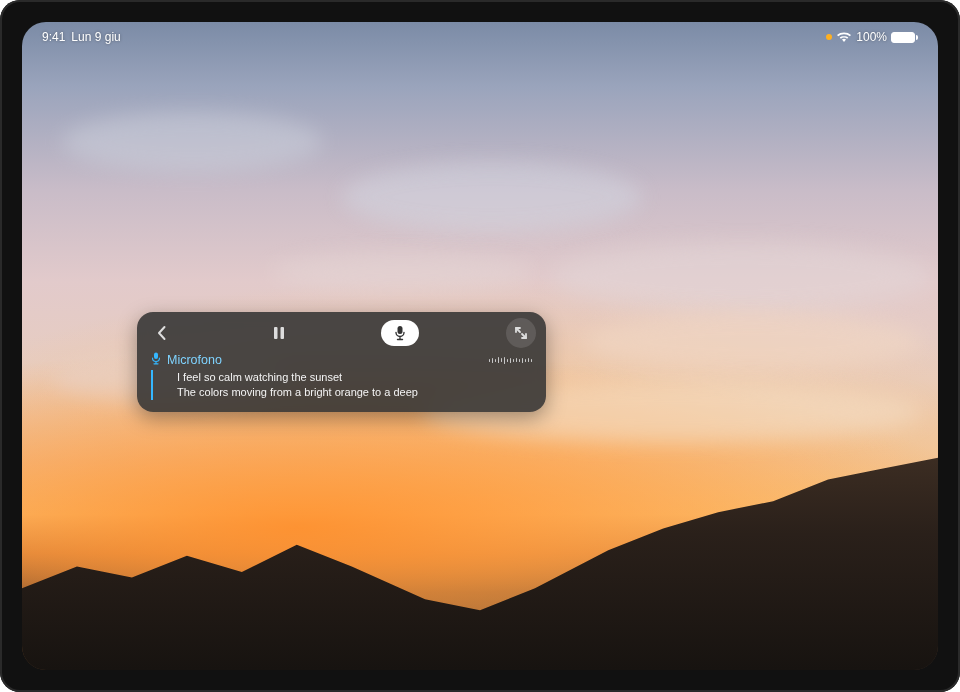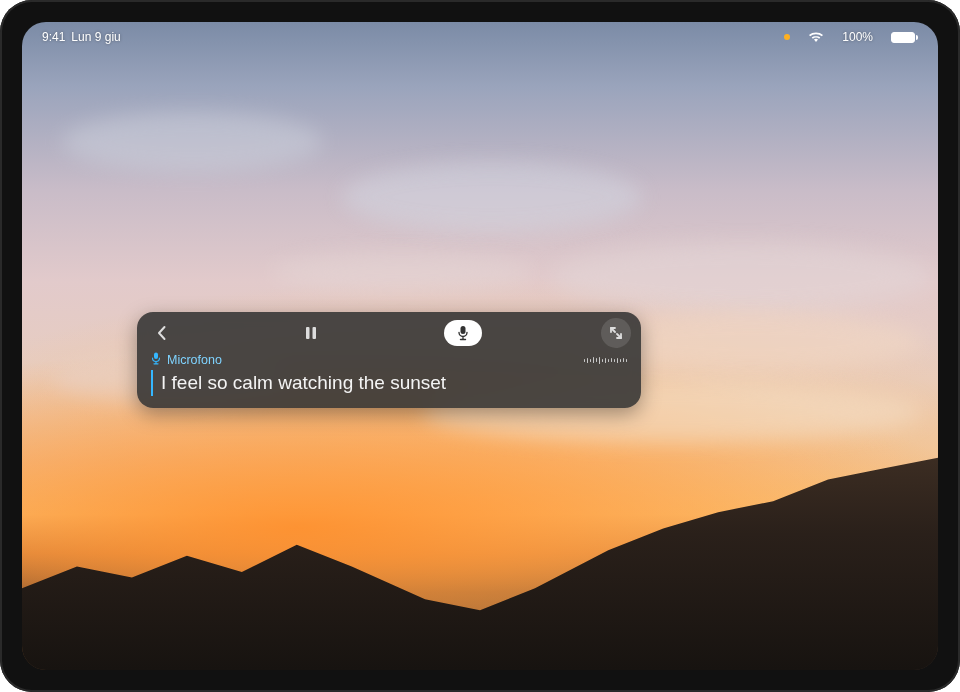--- a/index.html
+++ b/index.html
@@ -2,21 +2,21 @@
 <html><head>
 <meta charset="utf-8">
 <style>
   * { box-sizing: border-box; margin: 0; padding: 0; }
   html, body { width: 960px; height: 692px; overflow: hidden; font-family: -apple-system, "Helvetica Neue", Arial, sans-serif; }
 
   
   .device {
     width: 960px; height: 692px;
     background: #111;
-    border-radius: 32px;
+    border-radius: 20px;
     padding: 22px;
     position: relative;
     box-shadow: inset 0 0 0 2px #2a2a2a;
   }
   .screen {
     width: 100%; height: 100%;
     border-radius: 24px;
     overflow: hidden;
     position: relative;
     background:
@@ -67,34 +67,34 @@
 
   
   .status-bar {
     position: absolute; top: 4px; left: 0; right: 0; height: 22px;
     display: flex; justify-content: space-between; align-items: center;
     padding: 0 20px;
     font-size: 12px; font-weight: 500; color: #fff;
     text-shadow: 0 0 3px rgba(0,0,0,.4);
   }
   .status-left { display: flex; align-items: center; gap: 6px; }
-  .status-right { display: flex; align-items: center; gap: 18px; }
+  .status-right { display: flex; align-items: center; gap: 4px; }
   .dot { width:6px; height:6px; border-radius:50%; background:#ffb020; }
   .wifi, .battery { display:inline-flex; }
   .battery-body {
     width: 24px; height: 11px; border: 1px solid #fff; border-radius: 3px;
     position: relative; background: #fff;
   }
   .battery-cap { width:2px; height:5px; background:#fff; border-radius:0 2px 2px 0; margin-left:1px; align-self:center;}
 
   
   .panel {
     position: absolute;
     left: 115px; top: 290px;
-    width: 504px;
+    width: 409px;
     background: rgba(50,50,50,0.88);
     border-radius: 16px;
     backdrop-filter: blur(6px);
     box-shadow: 0 6px 20px rgba(0,0,0,.35);
     color: #fff;
     overflow: hidden;
   }
   .panel-top {
     display: flex; align-items: center; justify-content: space-between;
     padding: 6px 10px 4px 10px;
@@ -110,22 +110,22 @@
   .ctrl-btn svg { display:block; }
 
   .panel-body { padding: 0 14px 12px 14px; }
   .source-row { display:flex; align-items:center; justify-content:space-between; margin-bottom:2px;}
   .source-left { display:flex; align-items:center; gap:6px; font-size:12.5px; color:#7fd3ff; }
   .source-left .mic-ico { color:#35b7ff; }
   .wave { display:flex; align-items:center; gap:1.5px; }
   .wave span { width:1.5px; background:#c8c8c8; border-radius:1px; }
   .transcript {
     border-left: 2px solid #35b7ff;
-    padding-left: 8px;
-    font-size: 19px; line-height: 1.35; color: #f4f4f4;
+    padding-left: 24px;
+    font-size: 11px; line-height: 1.35; color: #f4f4f4;
   }
   .transcript div { }
 
 </style>
 </head>
 <body>
 
 <div class="device">
   <div class="screen">
 
@@ -213,18 +213,19 @@
             <span style="height:4px"></span>
               <span style="height:3px"></span>
               <span style="height:5px"></span>
             <span style="height:3px"></span>
               <span style="height:4px"></span>
               <span style="height:3px"></span>
           </div>
         </div>
         <div class="transcript">
           <div>I feel so calm watching the sunset</div>
+          <div>The colors moving from a bright orange to a deep</div>
         </div>
       </div>
     </div>
 
   </div>
 </div>
 
 </body></html>

